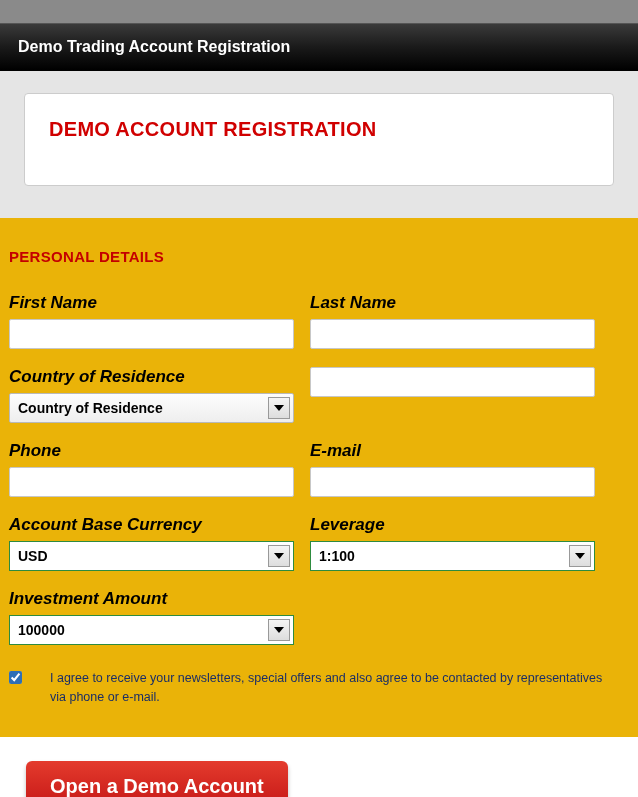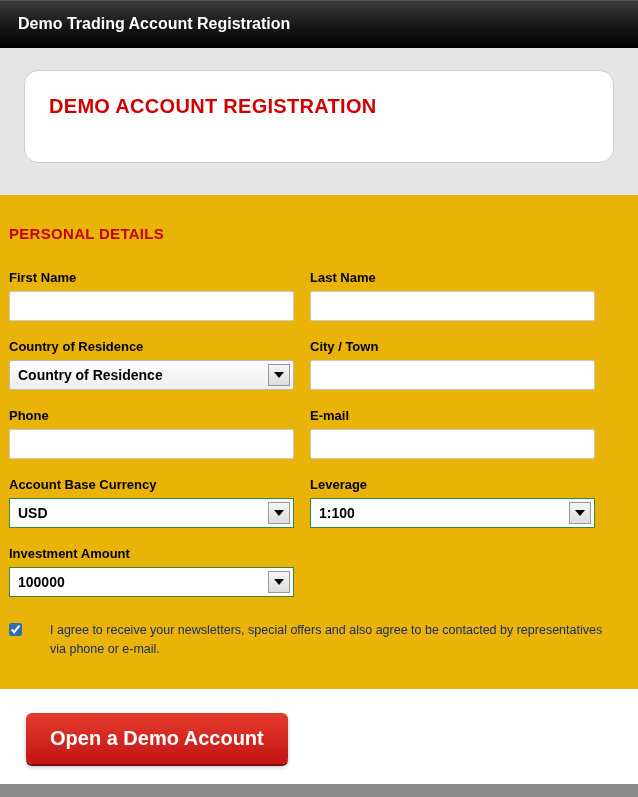--- a/index.html
+++ b/index.html
@@ -16,29 +16,30 @@
     width: 638px;
   }
   .titlebar {
     background: linear-gradient(to bottom, #3a3a3a 0%, #1a1a1a 50%, #000 100%);
     color: #fff;
     font-weight: bold;
     font-size: 16px;
     padding: 14px 18px;
     border-top: 1px solid #555;
     border-bottom: 1px solid #000;
+    margin-top: 23px;
   }
   .header-band {
     background: #e5e5e5;
     padding: 22px 24px 32px 24px;
   }
   .info-box {
     background: #fff;
     border: 1px solid #ccc;
-    border-radius: 14px;
+    border-radius: 4px;
     padding: 24px 24px 30px 24px;
   }
   .info-title {
     color: #d00000;
     font-size: 20px;
     font-weight: bold;
     letter-spacing: 0.3px;
     font-family: "Arial Narrow", Arial, sans-serif;
     font-stretch: condensed;
     margin-bottom: 14px;
@@ -63,24 +64,25 @@
     gap: 16px;
     margin-bottom: 18px;
   }
   .field {
     display: flex;
     flex-direction: column;
     width: 285px;
   }
   .field.full { width: 285px; }
   label.fld-label {
-    font-size: 13px;
+    font-size: 17px;
     font-weight: bold;
     color: #000;
     margin-bottom: 6px;
+    font-style: italic;
   }
   input[type=text] {
     height: 30px;
     border: 1px solid #c7c7c7;
     border-radius: 2px;
     padding: 0 8px;
     font-size: 14px;
     background: #fff;
   }
   .select-wrap {
@@ -190,21 +192,20 @@
         <div class="select-wrap grey">
           <div class="select-value">Country of Residence</div>
           <div class="select-btn">
             <svg viewBox="0 0 10 6">
                 <polygon points="0,0 10,0 5,6" fill="#000"></polygon>
               </svg>
           </div>
         </div>
       </div>
       <div class="field">
-        <label class="fld-label">City / Town</label>
         <input type="text" value="" style="">
       </div>
     </div>
 
     <div class="row">
       <div class="field">
         <label class="fld-label">Phone</label>
         <input type="text" value="" style="">
       </div>
       <div class="field">

